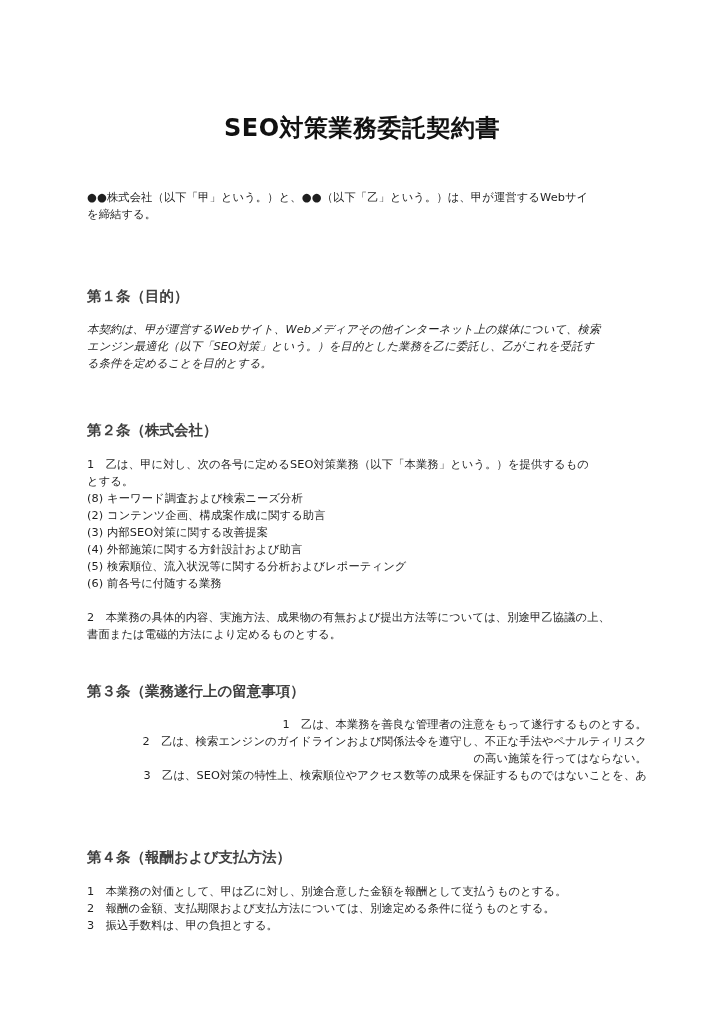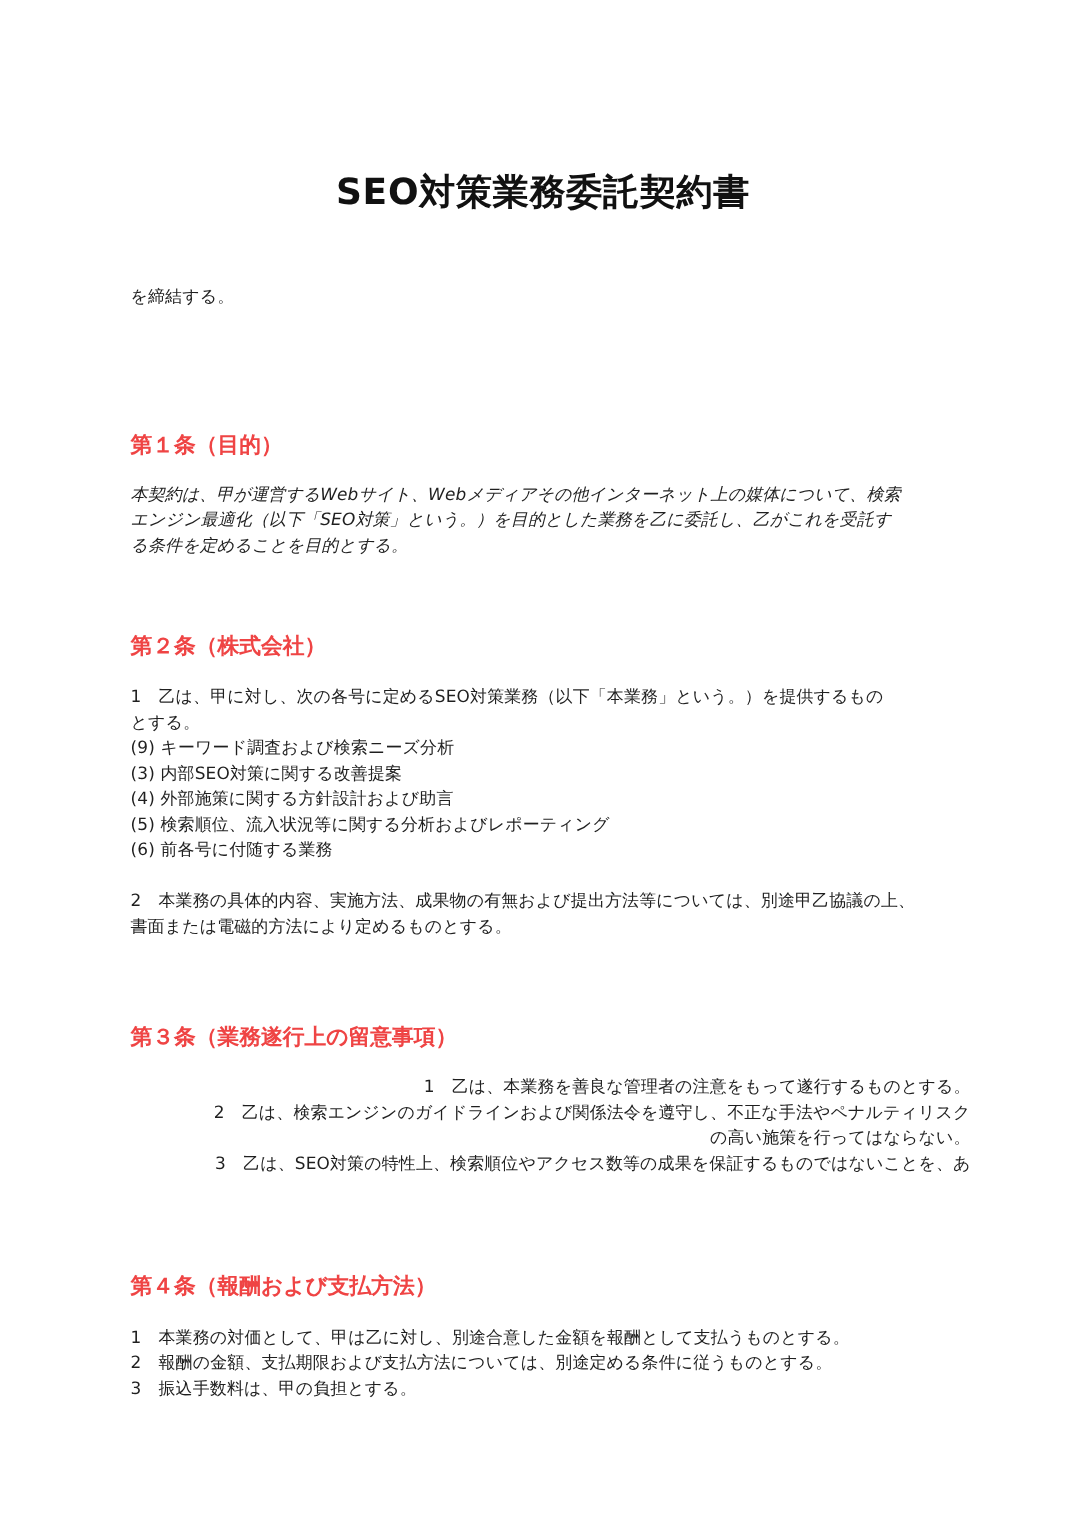--- a/index.html
+++ b/index.html
@@ -46,49 +46,51 @@
   }
   .para p {
     margin: 0;
   }
   .article-heading {
     position: absolute;
     left: 87px;
     font-size: 14.5px;
     font-weight: bold;
     margin: 0;
-    color: #ef4444;
+    color: #404040;
   }
   .gap {
     height: 17px;
   }
 </style>
 </head>
 <body>
 
 <div class="page">
 
   <h1 class="title">SEO対策業務委託契約書</h1>
 
   <div class="para" style="top:189px;">
+    <p>●●株式会社（以下「甲」という。）と、●●（以下「乙」という。）は、甲が運営するWebサイ</p>
     <p>を締結する。</p>
   </div>
 
   <h2 class="article-heading" style="top:287px;">第１条（目的）</h2>
   <div class="para" style="top:321px;font-style:italic;">
     <p>本契約は、甲が運営するWebサイト、Webメディアその他インターネット上の媒体について、検索</p>
     <p>エンジン最適化（以下「SEO対策」という。）を目的とした業務を乙に委託し、乙がこれを受託す</p>
     <p>る条件を定めることを目的とする。</p>
   </div>
 
   <h2 class="article-heading" style="top:421px;">第２条（株式会社）</h2>
   <div class="para" style="top:456px;">
     <p>1　乙は、甲に対し、次の各号に定めるSEO対策業務（以下「本業務」という。）を提供するもの</p>
     <p>とする。</p>
-    <p>(9) キーワード調査および検索ニーズ分析</p>
+    <p>(8) キーワード調査および検索ニーズ分析</p>
+    <p>(2) コンテンツ企画、構成案作成に関する助言</p>
     <p>(3) 内部SEO対策に関する改善提案</p>
     <p>(4) 外部施策に関する方針設計および助言</p>
     <p>(5) 検索順位、流入状況等に関する分析およびレポーティング</p>
     <p>(6) 前各号に付随する業務</p>
     <div class="gap"></div>
     <p>2　本業務の具体的内容、実施方法、成果物の有無および提出方法等については、別途甲乙協議の上、</p>
     <p>書面または電磁的方法により定めるものとする。</p>
   </div>
 
   <h2 class="article-heading" style="top:682px;">第３条（業務遂行上の留意事項）</h2>

